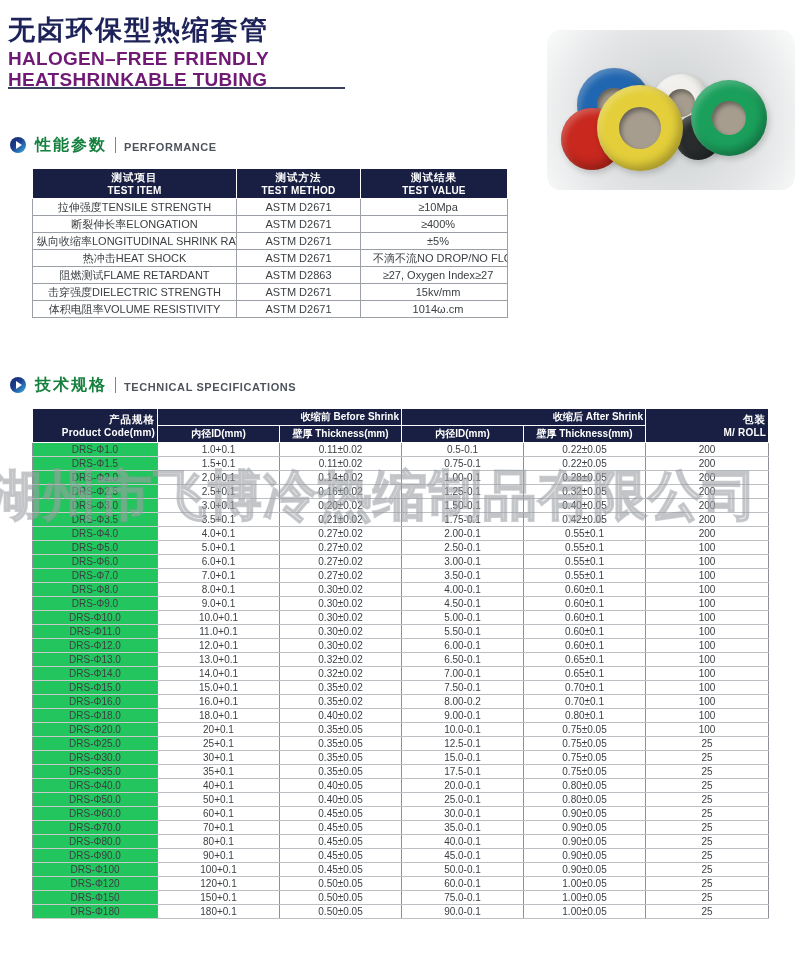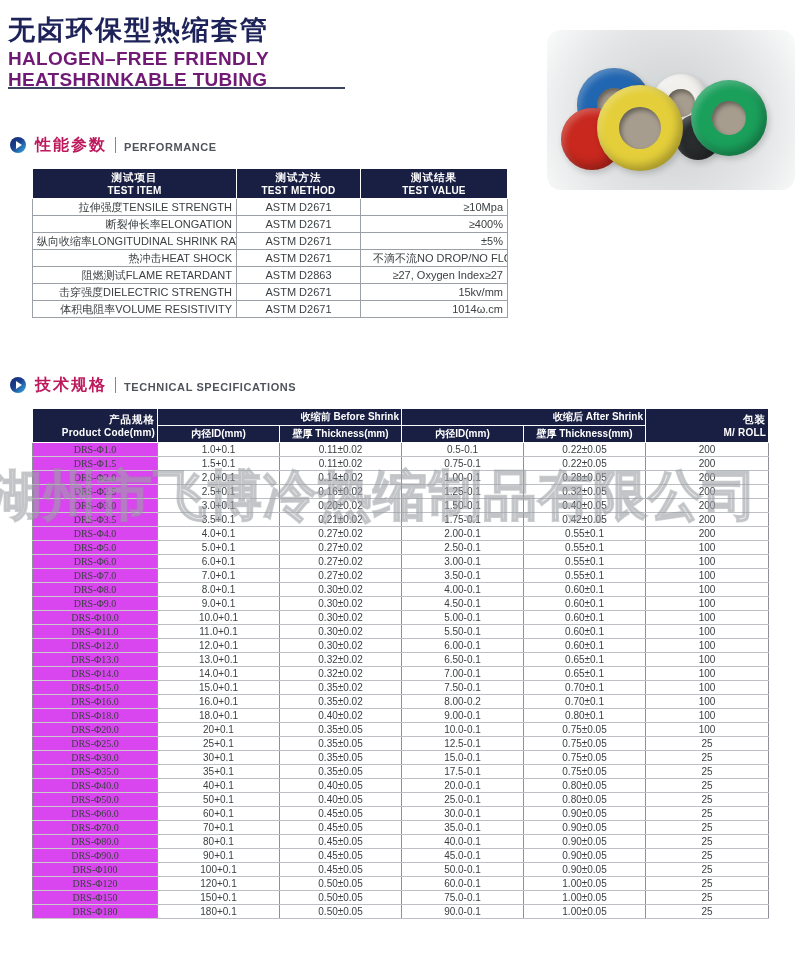--- a/index.html
+++ b/index.html
@@ -35,48 +35,48 @@
 
   
   .section-head { position:absolute; left:10px; display:flex; align-items:center; height:22px; }
   .section-head.perf { top:134px; }
   .section-head.tech { top:374px; }
   .sec-icon { width:16px; height:16px; border-radius:50%;
               background:linear-gradient(135deg, #152a6e 0%, #1b3f8f 45%, #38b5e9 100%);
               display:flex; align-items:center; justify-content:center; margin-right:9px; flex:0 0 auto; }
   .sec-icon .arrow { width:0; height:0; border-top:4px solid transparent; border-bottom:4px solid transparent;
                      border-left:6px solid #ffffff; margin-left:2px; }
-  .sec-cn { font-size:16px; font-weight:bold; color:#be185d; letter-spacing:2px; }
+  .sec-cn { font-size:16px; font-weight:bold; color:#15803d; letter-spacing:2px; }
   .sec-sep { width:1px; height:16px; background:#80858d; margin:0 8px; }
   .sec-en { font-size:11px; font-weight:bold; color:#4e535c; letter-spacing:0.6px; margin-top:3px; }
 
   
   table { border-collapse:collapse; table-layout:fixed; background:#fff; }
   th, td { overflow:hidden; white-space:nowrap; }
   thead th { background:#191f42; color:#ffffff; font-weight:bold; font-size:10px;
              border:1px solid rgba(255,255,255,.55); padding:2px 2px; text-align:center; }
   .th-cn { display:block; font-size:10.5px; letter-spacing:1px; }
   .th-en { display:block; font-size:10px; letter-spacing:0.2px; }
 
   
   .perf-table { position:absolute; left:32px; top:168px; width:475px; border:1px solid #595f66; }
   .perf-table tbody td { font-size:11px; color:#3c4043; height:17px; border:1px solid #9aa0a6; padding:0 4px; }
-  .perf-table tbody td:nth-child(1) { text-align:right; }
+  .perf-table tbody td:nth-child(1) { text-align:center; }
   .perf-table tbody td:nth-child(2) { text-align:center; }
-  .perf-table tbody td:nth-child(3) { text-align:right; padding-left:12px;margin-left:8px; }
+  .perf-table tbody td:nth-child(3) { text-align:center; padding-left:12px;margin-left:8px; }
 
   
   .spec-table { position:absolute; left:32px; top:408px; width:736px; border:1px solid #595f66; }
   .spec-table thead th { padding:1px 2px; }
   .spec-table thead tr.group th { height:16px;text-align:right; }
   .spec-table thead tr.sub th { height:14px; }
   .spec-table tbody td { font-size:10px; color:#3c4043; height:14px; text-align:center;
                          border-top:1px solid #bcc0c5; border-bottom:1px solid #bcc0c5;
                          border-left:1px solid #8d9197; border-right:1px solid #8d9197; }
-  .spec-table tbody td:first-child { background:#d946ef; border-top:1px solid #c9c9c9; border-bottom:1px solid #c9c9c9;font-family:Liberation Serif, serif; }
+  .spec-table tbody td:first-child { background:#22c55e; border-top:1px solid #c9c9c9; border-bottom:1px solid #c9c9c9; }
 
   
   .watermark { position:absolute; left:-12px; top:460px; z-index:6; pointer-events:none;
                font-size:54px; font-weight:bold; white-space:nowrap; letter-spacing:1px;
                color:rgba(190,192,195,.30); -webkit-text-stroke:1.5px rgba(145,148,152,.45); }
 </style>
 </head>
 <body>
 
 <div id="page">

